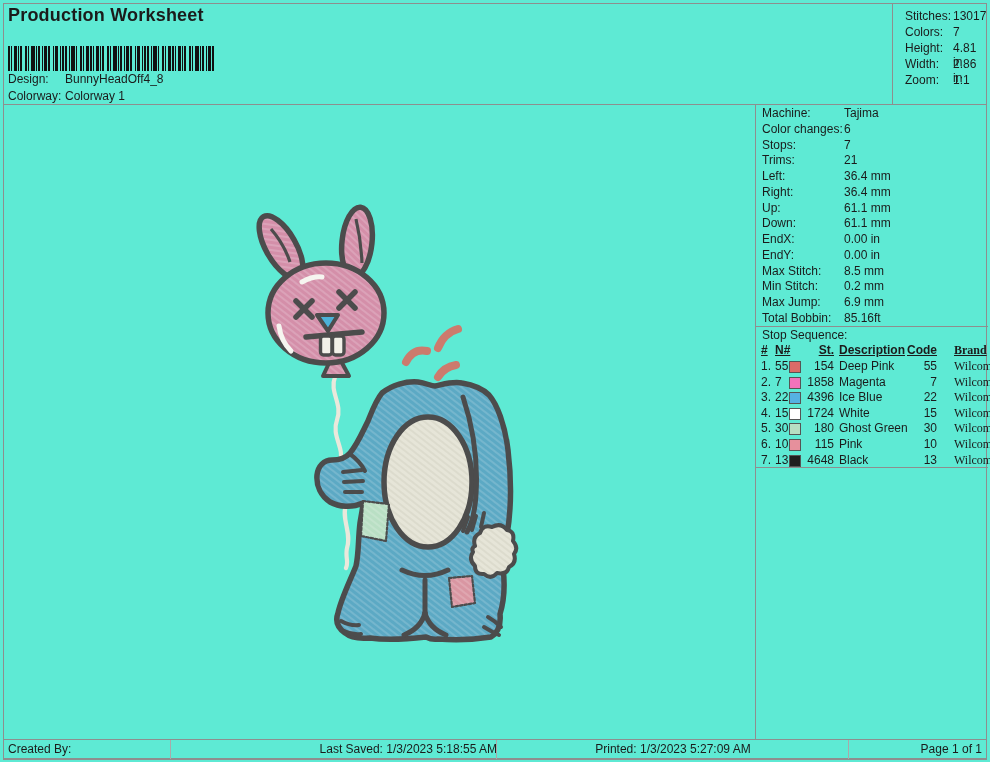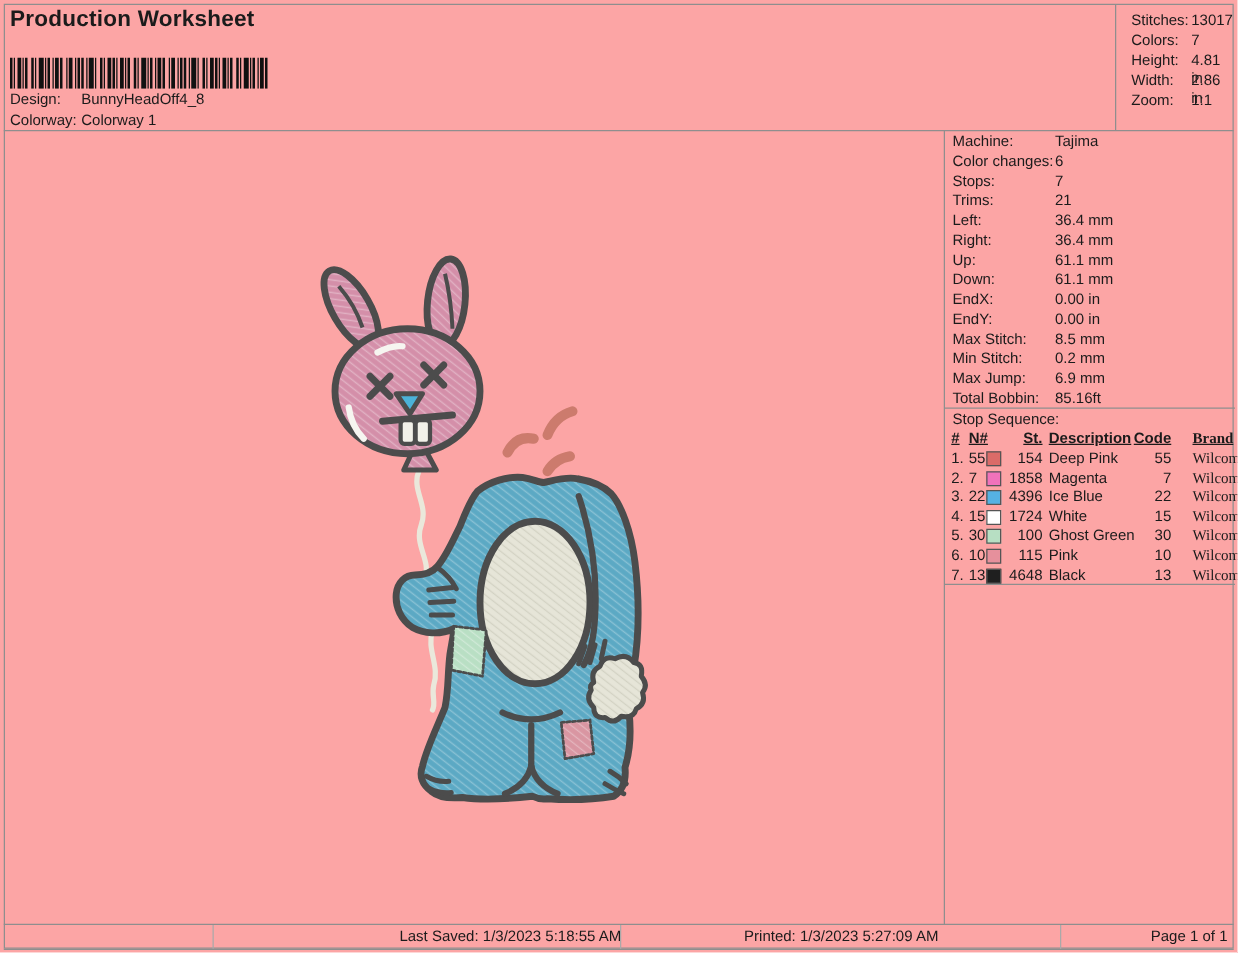--- a/index.html
+++ b/index.html
@@ -1,16 +1,16 @@
 <!DOCTYPE html>
 <html style="--head-pink: #d48fa9; --body-blue: #5ca9c4; --belly-cream: #e6e5d8; --string-cream: #eae8db; --patch-green: #b9dfc4; --patch-pink: #d996a2; --splash-coral: #cc7b6d; --nose-blue: #4bb2d8; --teeth-white: #f2f1e9; --outline-gray: #4c4c4c;"><head>
 <meta charset="utf-8">
 <style>
   html,body{margin:0;padding:0;background:#fff;}
-  .page{position:relative;width:990px;height:762px;background:#fca5a5;
+  .page{position:relative;width:990px;height:762px;background:#5eead4;
         font-family:"Liberation Sans", sans-serif;color:#1b1b1b;font-size:12px;overflow:hidden;}
   .page-border{position:absolute;left:3px;top:3px;right:3px;bottom:3px;border:1px solid #8e8e8e;pointer-events:none;}
   .hline{position:absolute;height:1px;background:#8e8e8e;}
 
   
   .title{position:absolute;left:8px;top:5px;font-size:18px;font-weight:bold;letter-spacing:.2px;}
   .subtitle{position:absolute;left:8px;top:29px;font-size:12.5px;}
   .barcode{position:absolute;left:8px;top:46px;width:214px;height:25px;white-space:nowrap;overflow:hidden;}
   .barcode span{display:inline-block;height:100%;background:#111;vertical-align:top;}
   .meta-row{position:absolute;left:8px;height:15px;}
@@ -220,21 +220,21 @@
           <span class="c-st">1724</span>
           <span class="c-desc">White</span>
           <span class="c-code">15</span>
           <span class="c-brand">Wilcom</span>
         </div>
 
         <div class="stop-row">
           <span class="c-num">5.</span>
           <span class="c-n">30</span>
           <span class="c-sw" style="background: rgb(183, 223, 195);"></span>
-          <span class="c-st">100</span>
+          <span class="c-st">180</span>
           <span class="c-desc">Ghost Green</span>
           <span class="c-code">30</span>
           <span class="c-brand">Wilcom</span>
         </div>
 
         <div class="stop-row">
           <span class="c-num">6.</span>
           <span class="c-n">10</span>
           <span class="c-sw" style="background: rgb(230, 144, 156);"></span>
           <span class="c-st">115</span>
@@ -353,17 +353,18 @@
       <g stroke-width="4" fill="none">
         <path d="M341,621 Q350,626 359,625"></path>
           <path d="M344,631 Q352,635 361,634"></path>
         <path d="M488,617 Q495,621 501,627"></path>
           <path d="M484,627 Q492,632 499,635"></path>
       </g>
     </g>
   </svg>
 
   <div class="footer">
+    <div class="fcell fc1">Created By:</div>
     <div class="fcell fc2">Last Saved: 1/3/2023 5:18:55 AM</div>
     <div class="fcell fc3">Printed: 1/3/2023 5:27:09 AM</div>
     <div class="fcell fc4">Page 1 of 1</div>
   </div>
 </div>
 
 </body></html>

